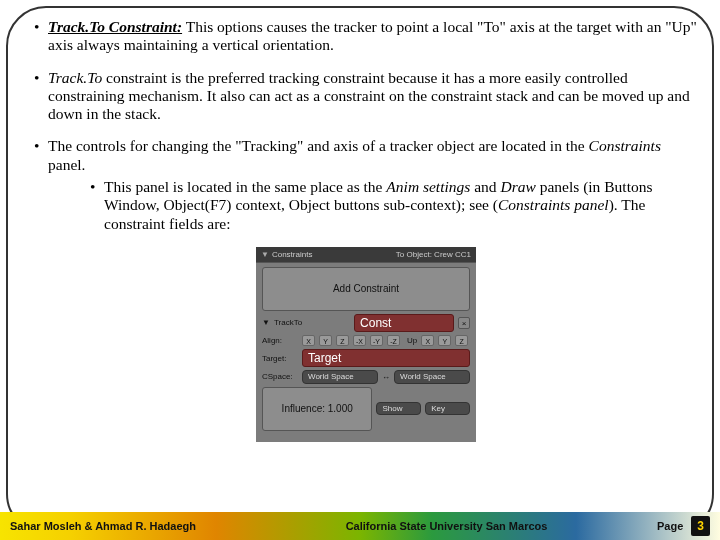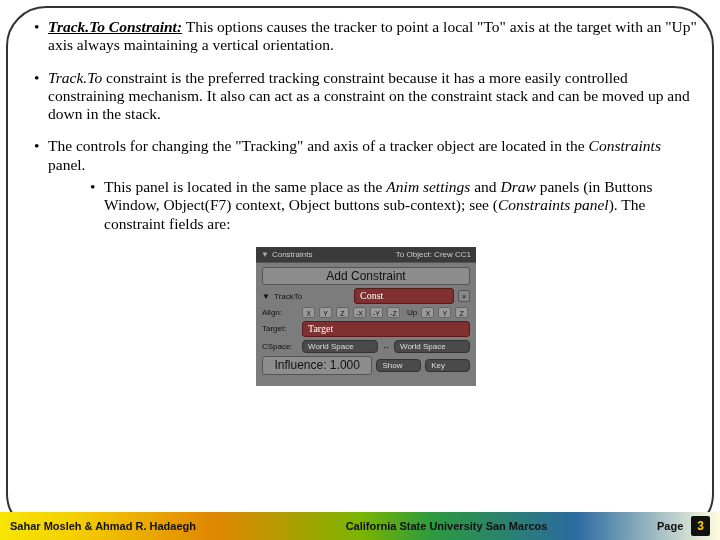--- a/index.html
+++ b/index.html
@@ -50,30 +50,30 @@
     background: #3a3a3a;
     padding: 3px 5px;
     display: flex; justify-content: space-between; align-items: center;
     border-bottom: 1px solid #555;
   }
   .panel-header .tri { color:#aaa; margin-right:3px; }
   .panel-body { background: #7c7c7c; padding: 4px 6px 8px; }
   .row { display:flex; align-items:center; gap:4px; margin-bottom:3px; }
   .btn-ui {
     background: #8d8d8d; border:1px solid #555;
-    border-radius:3px; padding:1px 5px; color:#111; font-size:12px;
+    border-radius:3px; padding:15px 5px; color:#111; font-size:10px;
     flex:1; text-align:center;
   }
   .btn-dark {
     background:#4a4a4a; color:#ddd; border:1px solid #333;
     border-radius:4px; padding:1px 5px; font-size:8px; flex:1;
   }
   .field-red {
     background:#803030; color:#fff; border:1px solid #5a1a1a;
-    border-radius:3px; padding:1px 5px; font-size:10px; flex:2;font-family:Liberation Serif, serif;
+    border-radius:3px; padding:1px 5px; font-size:12px; flex:2;
   }
   .lbl { color:#111; font-size:8px; }
   .mini { background:#9a9a9a; border:1px solid #666; width:13px; height:11px; border-radius:2px; display:inline-block; text-align:center; line-height:11px; font-size:7px; color:#111; }
   .x-close { background:#888; border:1px solid #555; width:12px; height:12px; border-radius:2px; color:#111; font-size:8px; text-align:center; line-height:12px; }
   .footer {
     position: absolute;
     bottom: 0; left: 0; right: 0;
     height: 28px;
     background: linear-gradient(90deg,
       #f7e400 0%, #f5d000 10%, #e08500 30%, #7bb500 50%,

